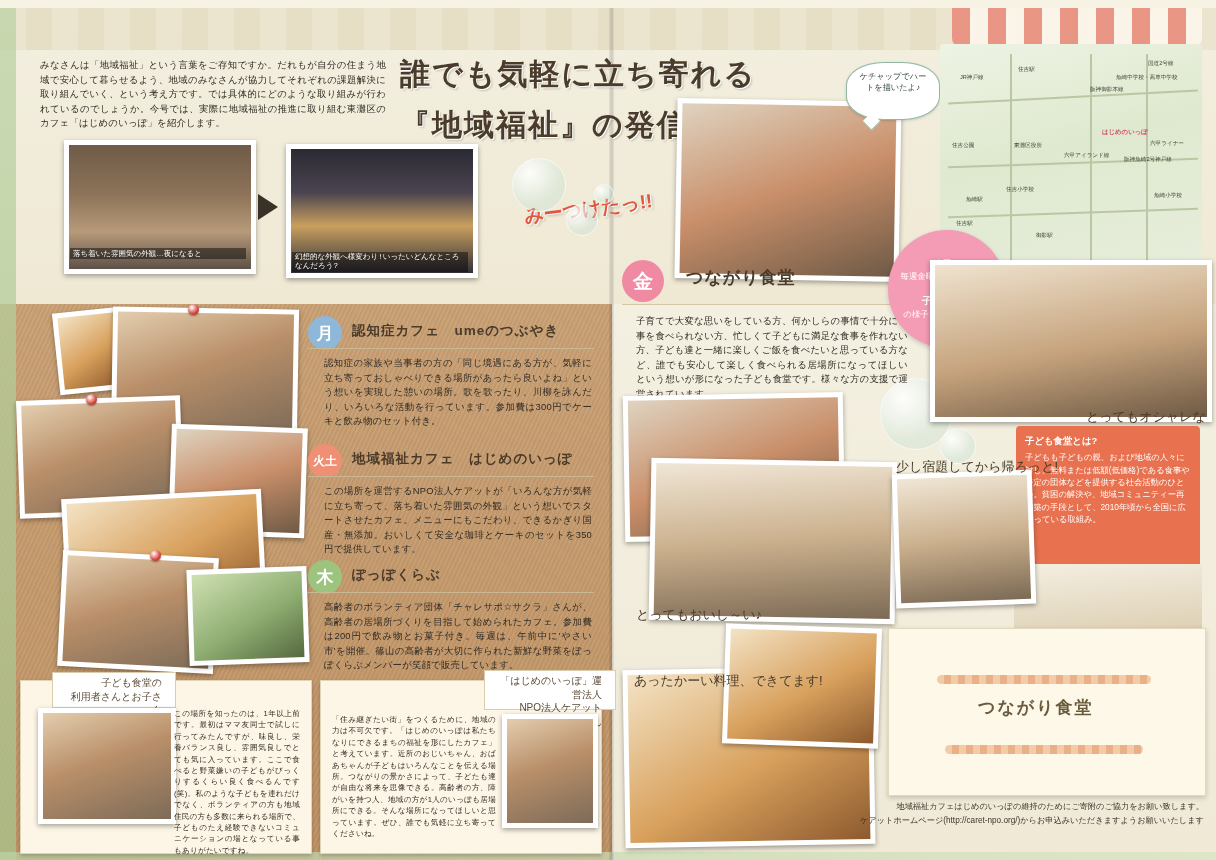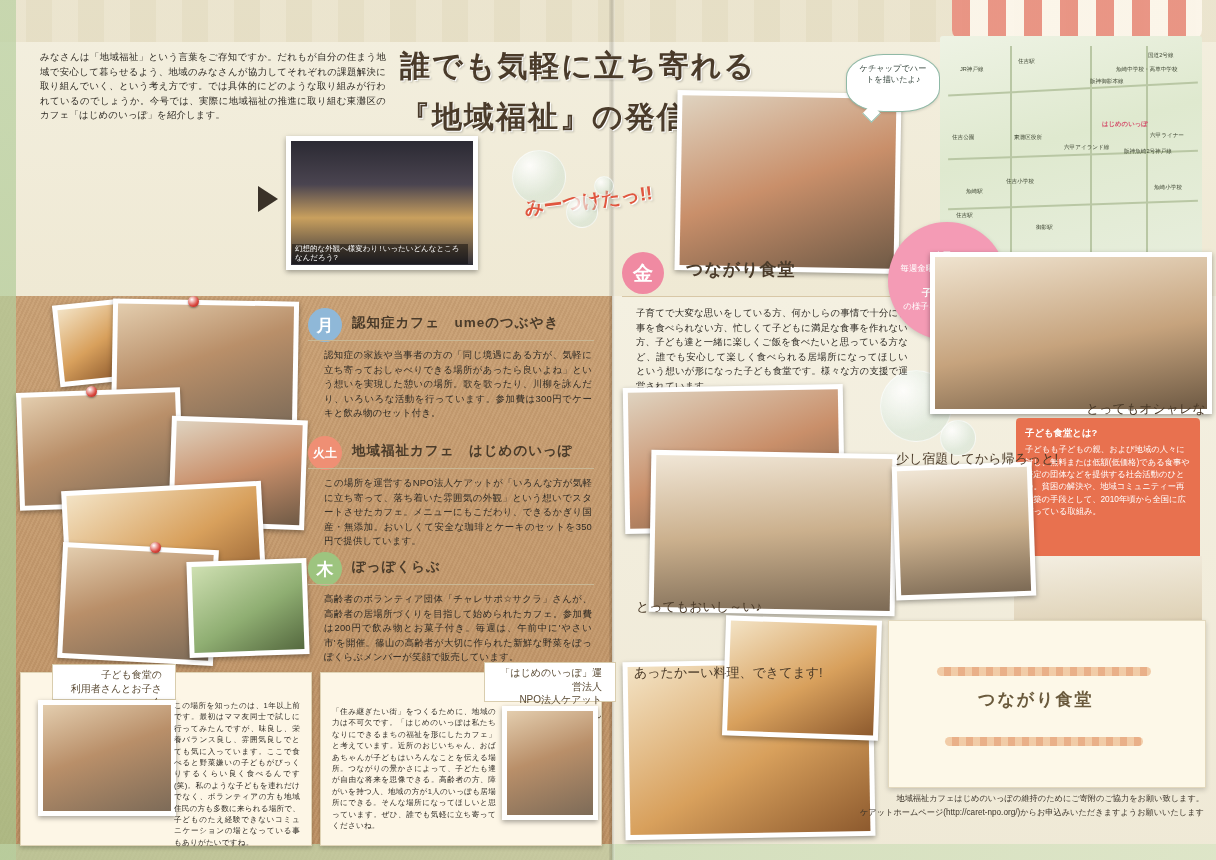--- a/index.html
+++ b/index.html
@@ -3,21 +3,21 @@
 <meta charset="utf-8">
 <style>
   html,body{margin:0;padding:0;}
   body{
     width:1216px;height:860px;overflow:hidden;
     font-family:"Liberation Sans","DejaVu Sans",sans-serif;
     background:#f6f2e4;
     position:relative;
   }
   
-  .page{position:absolute;inset:0;overflow:hidden;}
+  .page{position:absolute;inset:0;overflow:hidden;margin-top:8px;}
   .bg-cream-top{position:absolute;left:0;top:0;width:1216px;height:296px;
     background:linear-gradient(180deg,#f3efdf 0%,#efe9d4 100%);}
   .bg-cork{position:absolute;left:0;top:296px;width:612px;height:564px;
     background:
       radial-gradient(circle at 12% 18%, rgba(255,255,255,.10) 0 3px, transparent 4px),
       radial-gradient(circle at 42% 62%, rgba(0,0,0,.07) 0 4px, transparent 5px),
       radial-gradient(circle at 72% 28%, rgba(255,255,255,.08) 0 3px, transparent 4px),
       radial-gradient(circle at 88% 78%, rgba(0,0,0,.06) 0 4px, transparent 5px),
       repeating-linear-gradient(115deg, rgba(255,255,255,.04) 0 2px, rgba(0,0,0,.03) 2px 4px),
       linear-gradient(180deg,#c9a074,#bf9264);
@@ -143,20 +143,24 @@
   <div class="mitsuketa">みーつけたっ!!</div>
 
   <div class="bubble" style="left:512px;top:150px;width:52px;height:52px;"></div>
   <div class="bubble" style="left:566px;top:196px;width:30px;height:30px;"></div>
   <div class="bubble" style="left:594px;top:176px;width:18px;height:18px;"></div>
   <div class="bubble" style="left:786px;top:118px;width:66px;height:66px;"></div>
   <div class="bubble" style="left:852px;top:92px;width:34px;height:34px;"></div>
   <div class="bubble" style="left:880px;top:370px;width:70px;height:70px;"></div>
   <div class="bubble" style="left:940px;top:420px;width:34px;height:34px;"></div>
 
+  <div class="photo" style="left:64px;top:132px;width:182px;height:124px;">
+    <div class="img i-bldg"></div>
+    <div class="cap" style="left:6px;top:108px;width:170px;">落ち着いた雰囲気の外観…夜になると</div>
+  </div>
   <div class="arrow-r" style="left:258px;top:186px;"></div>
   <div class="photo" style="left:286px;top:136px;width:182px;height:124px;font-family:Liberation Mono, monospace;">
     <div class="img i-bldg2"></div>
     <div class="cap" style="left:6px;top:108px;width:170px;">幻想的な外観へ様変わり!いったいどんなところなんだろう?</div>
   </div>
 
   <div class="photo" style="left:676px;top:92px;width:214px;height:170px;transform:rotate(1deg);">
     <div class="img i-kids"></div>
   </div>
   <div class="balloon" style="left:846px;top:54px;width:74px;height:40px;">ケチャップでハートを描いたよ♪</div>

